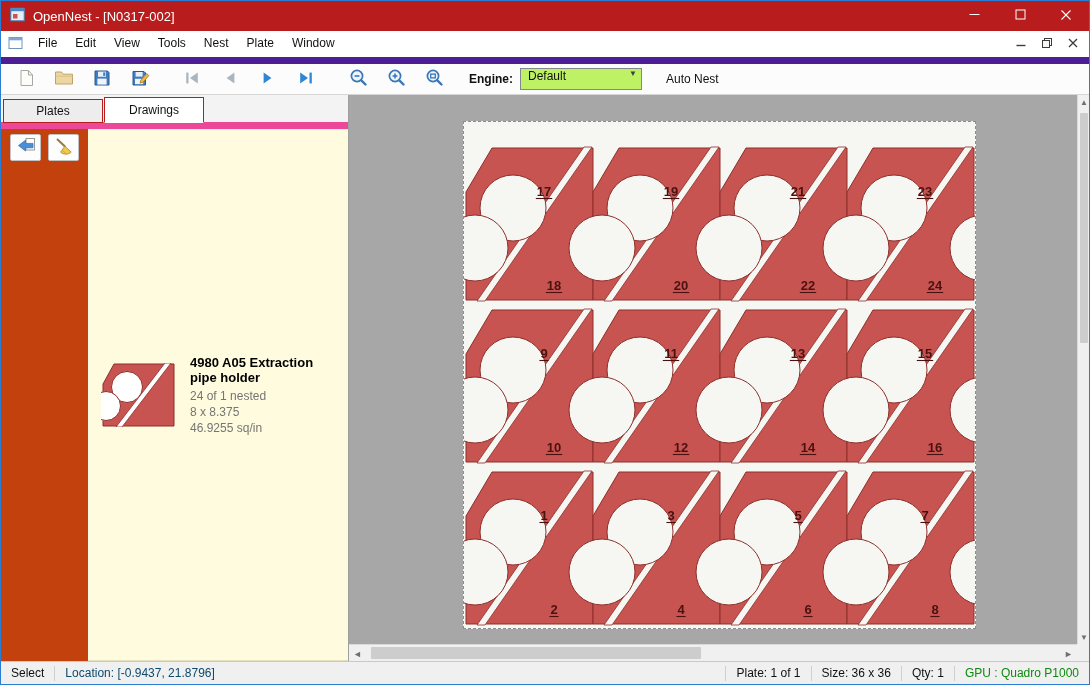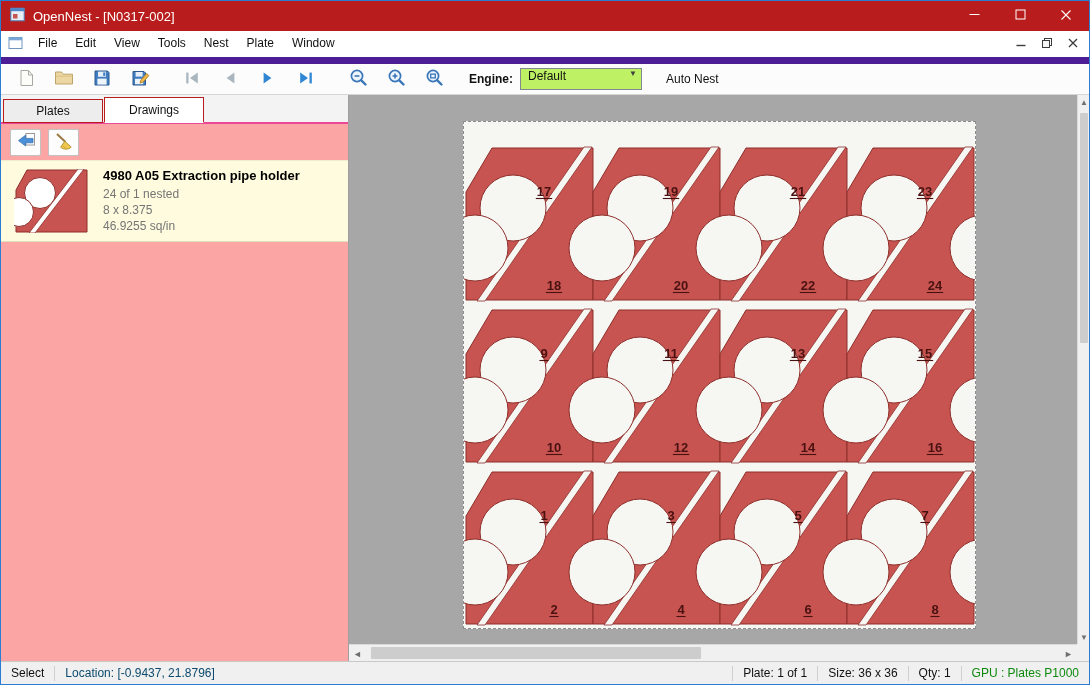--- a/index.html
+++ b/index.html
@@ -30,21 +30,21 @@
 .combo{width:122px;height:22px;border:1px solid #828790;background:#bef264;display:flex;align-items:flex-start;padding-left:7px}
 .combo .caret{margin-left:auto;width:16px;text-align:center;color:#404040;font-size:8px}
 .auto-nest{margin-left:24px}
 
 
 .main{flex:1;display:flex;min-height:0}
 .sidebar{width:348px;flex:0 0 348px;display:flex;flex-direction:column;background:#fff;border-right:1px solid #9f9f9f}
 .tabstrip{height:27px;flex:0 0 27px;display:flex;align-items:flex-end;background:#f3f3f3;padding-left:2px;position:relative;z-index:2}
 .tab{height:24px;line-height:23px;width:100px;text-align:center;background:#ededed;border:1px solid #b91c1c;margin-right:1px;margin-bottom:-1px}
 .tab.active{background:#fff;height:26px;line-height:25px;border-bottom:1px solid #fff}
-.tabpage{flex:1;display:flex;flex-direction:column;border-top:2px solid #ec4899;background:#fca5a5;min-height:0}
+.tabpage{flex:1;display:flex;flex-direction:row;border-top:7px solid #ec4899;background:#c2410c;min-height:0}
 .minitoolbar{height:36px;flex:0 0 36px;display:flex;align-items:center;gap:7px;padding:0 9px}
 .mini-btn{width:31px;height:27px;border:1px solid #c2c2c2;background:#fdfdfd;display:flex;align-items:center;justify-content:center;border-radius:2px}
 .drawing-item{display:flex;gap:12px;padding:7px 8px 7px 12px;border-top:1px solid #f0ecd2;border-bottom:1px solid #e4dfbc;align-items:center}
 .thumb{width:78px;height:66px;flex:0 0 78px;display:flex;align-items:center;justify-content:center}
 .item-text{display:flex;flex-direction:column;gap:1px}
 .item-title{font-weight:bold;font-size:13px;color:#000;margin-bottom:3px}
 .item-sub{color:#757575;line-height:15px}
 
 
 .canvas{flex:1;position:relative;overflow:hidden}
@@ -389,17 +389,17 @@
     <span class="sb-sep"></span>
     <span class="sb-item location">Location: [-0.9437, 21.8796]</span>
     <div class="sb-right">
       <span class="sb-sep"></span>
       <span class="sb-item">Plate: 1 of 1</span>
       <span class="sb-sep"></span>
       <span class="sb-item">Size: 36 x 36</span>
       <span class="sb-sep"></span>
       <span class="sb-item">Qty: 1</span>
       <span class="sb-sep"></span>
-      <span class="sb-item" style="color: rgb(13, 138, 13);">GPU : Plates P1000</span>
+      <span class="sb-item" style="color: rgb(13, 138, 13);">GPU : Quadro P1000</span>
     </div>
   </div>
 
 </div>
 
 </body></html>

